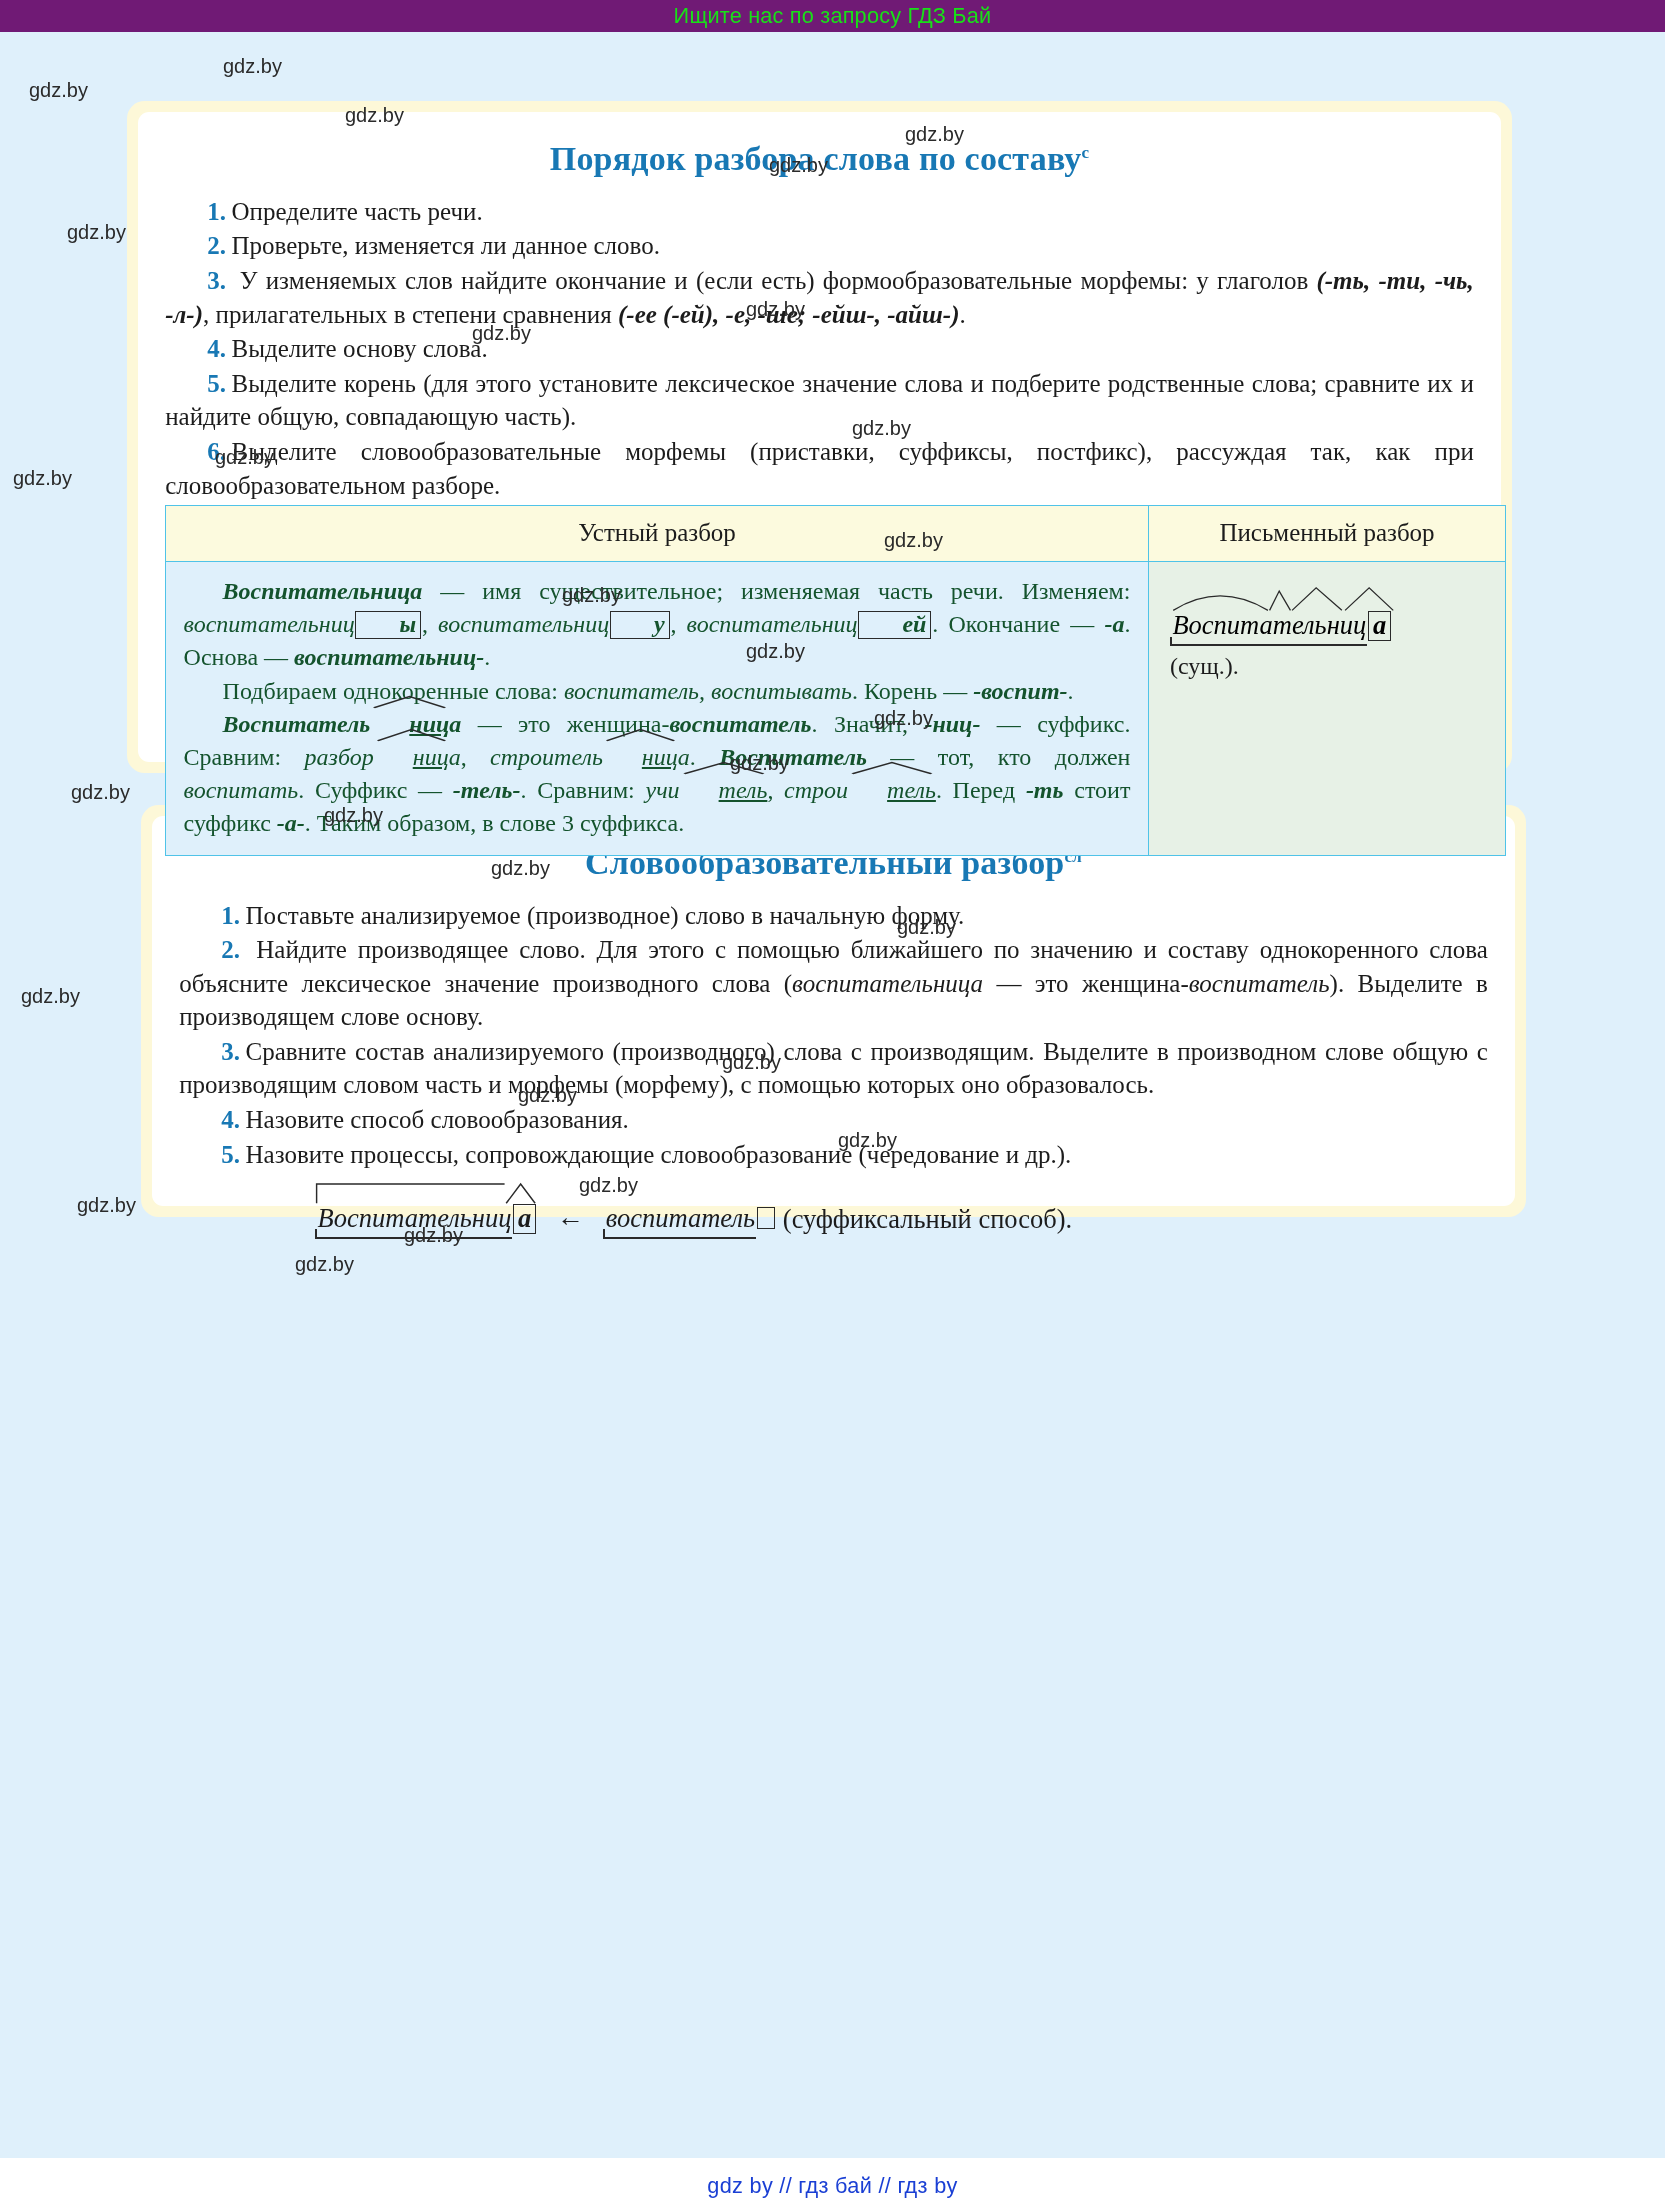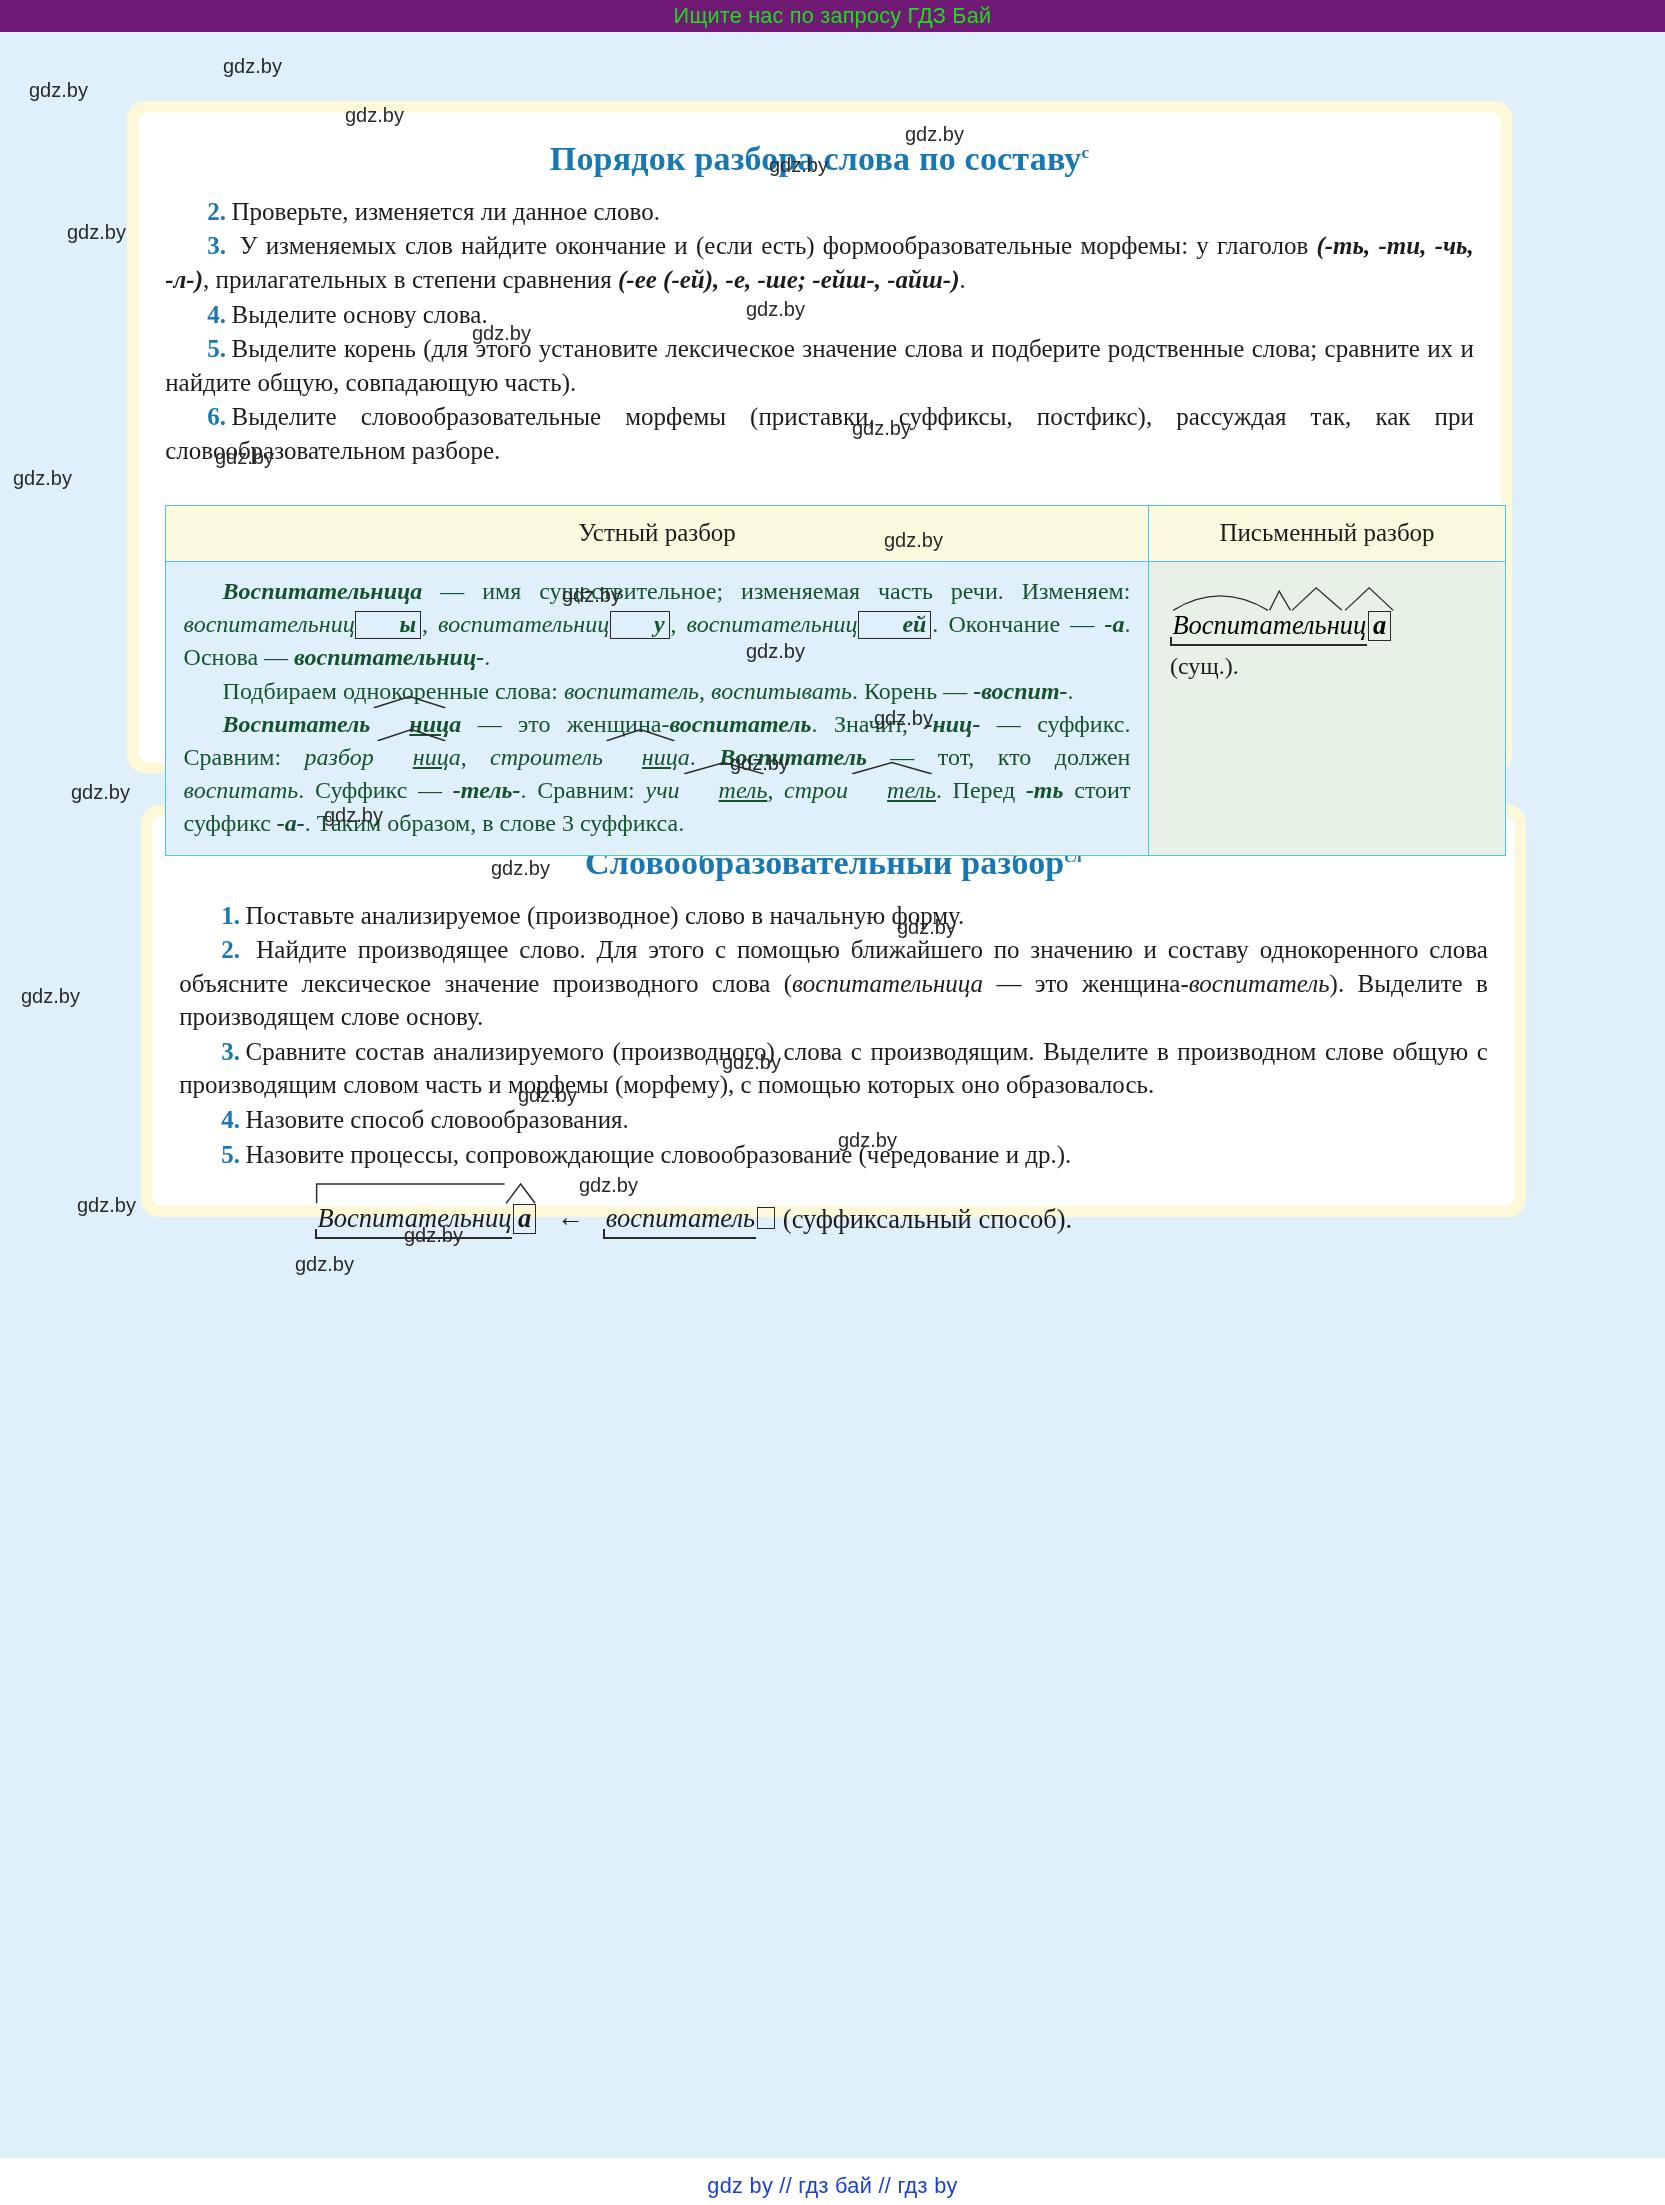--- a/index.html
+++ b/index.html
@@ -289,20 +289,23 @@
   <div id="paper">
 
     <div class="panel" id="panel-1">
       <div class="panel-inner">
 
         <div class="section-title">
           <span>Порядок разбора слова по составу</span><sup>с</sup>
         </div>
 
         <div class="steps">
+          <p class="step">
+            <span class="num">1.</span><span>Определите часть речи.</span>
+          </p>
           <p class="step">
             <span class="num">2.</span><span>Проверьте, изменяется ли данное слово.</span>
           </p>
           <p class="step">
             <span class="num">3.</span> У изменяемых слов найдите окончание и (если есть) формообразовательные морфемы: у глаголов <b class="bi">(-ть, -ти, -чь, -л-)</b>, прилагательных в степени сравнения <b class="bi">(-ее (-ей), -е, -ше; -ейш-, -айш-)</b>.
           </p>
           <p class="step">
             <span class="num">4.</span><span>Выделите основу слова.</span>
           </p>
           <p class="step">

